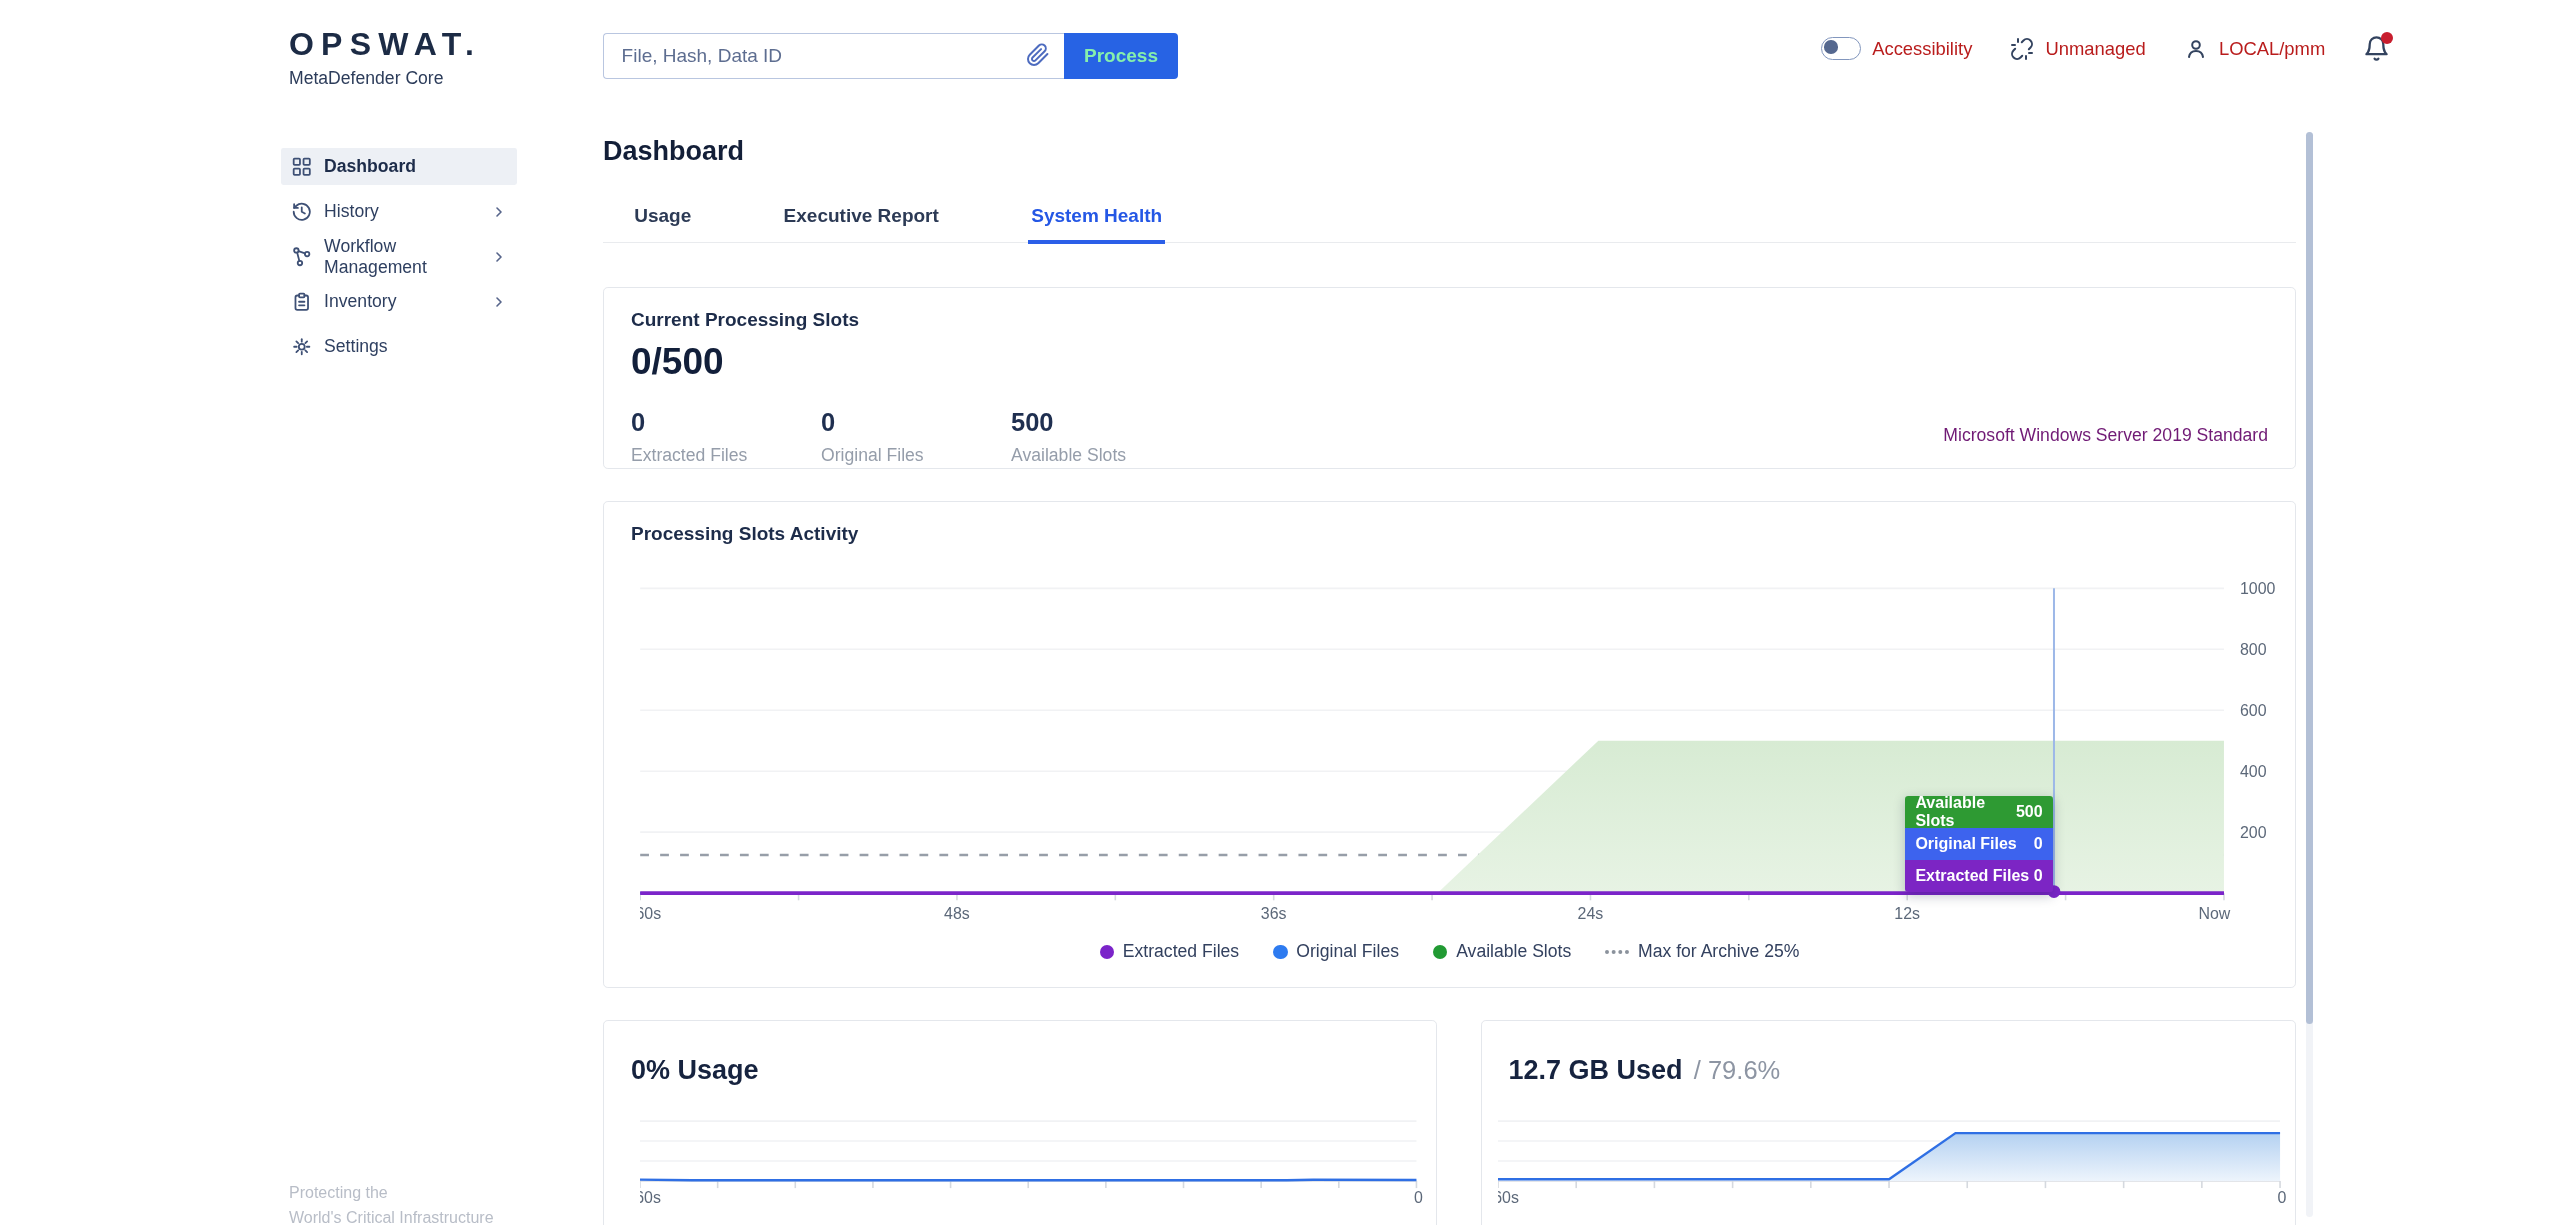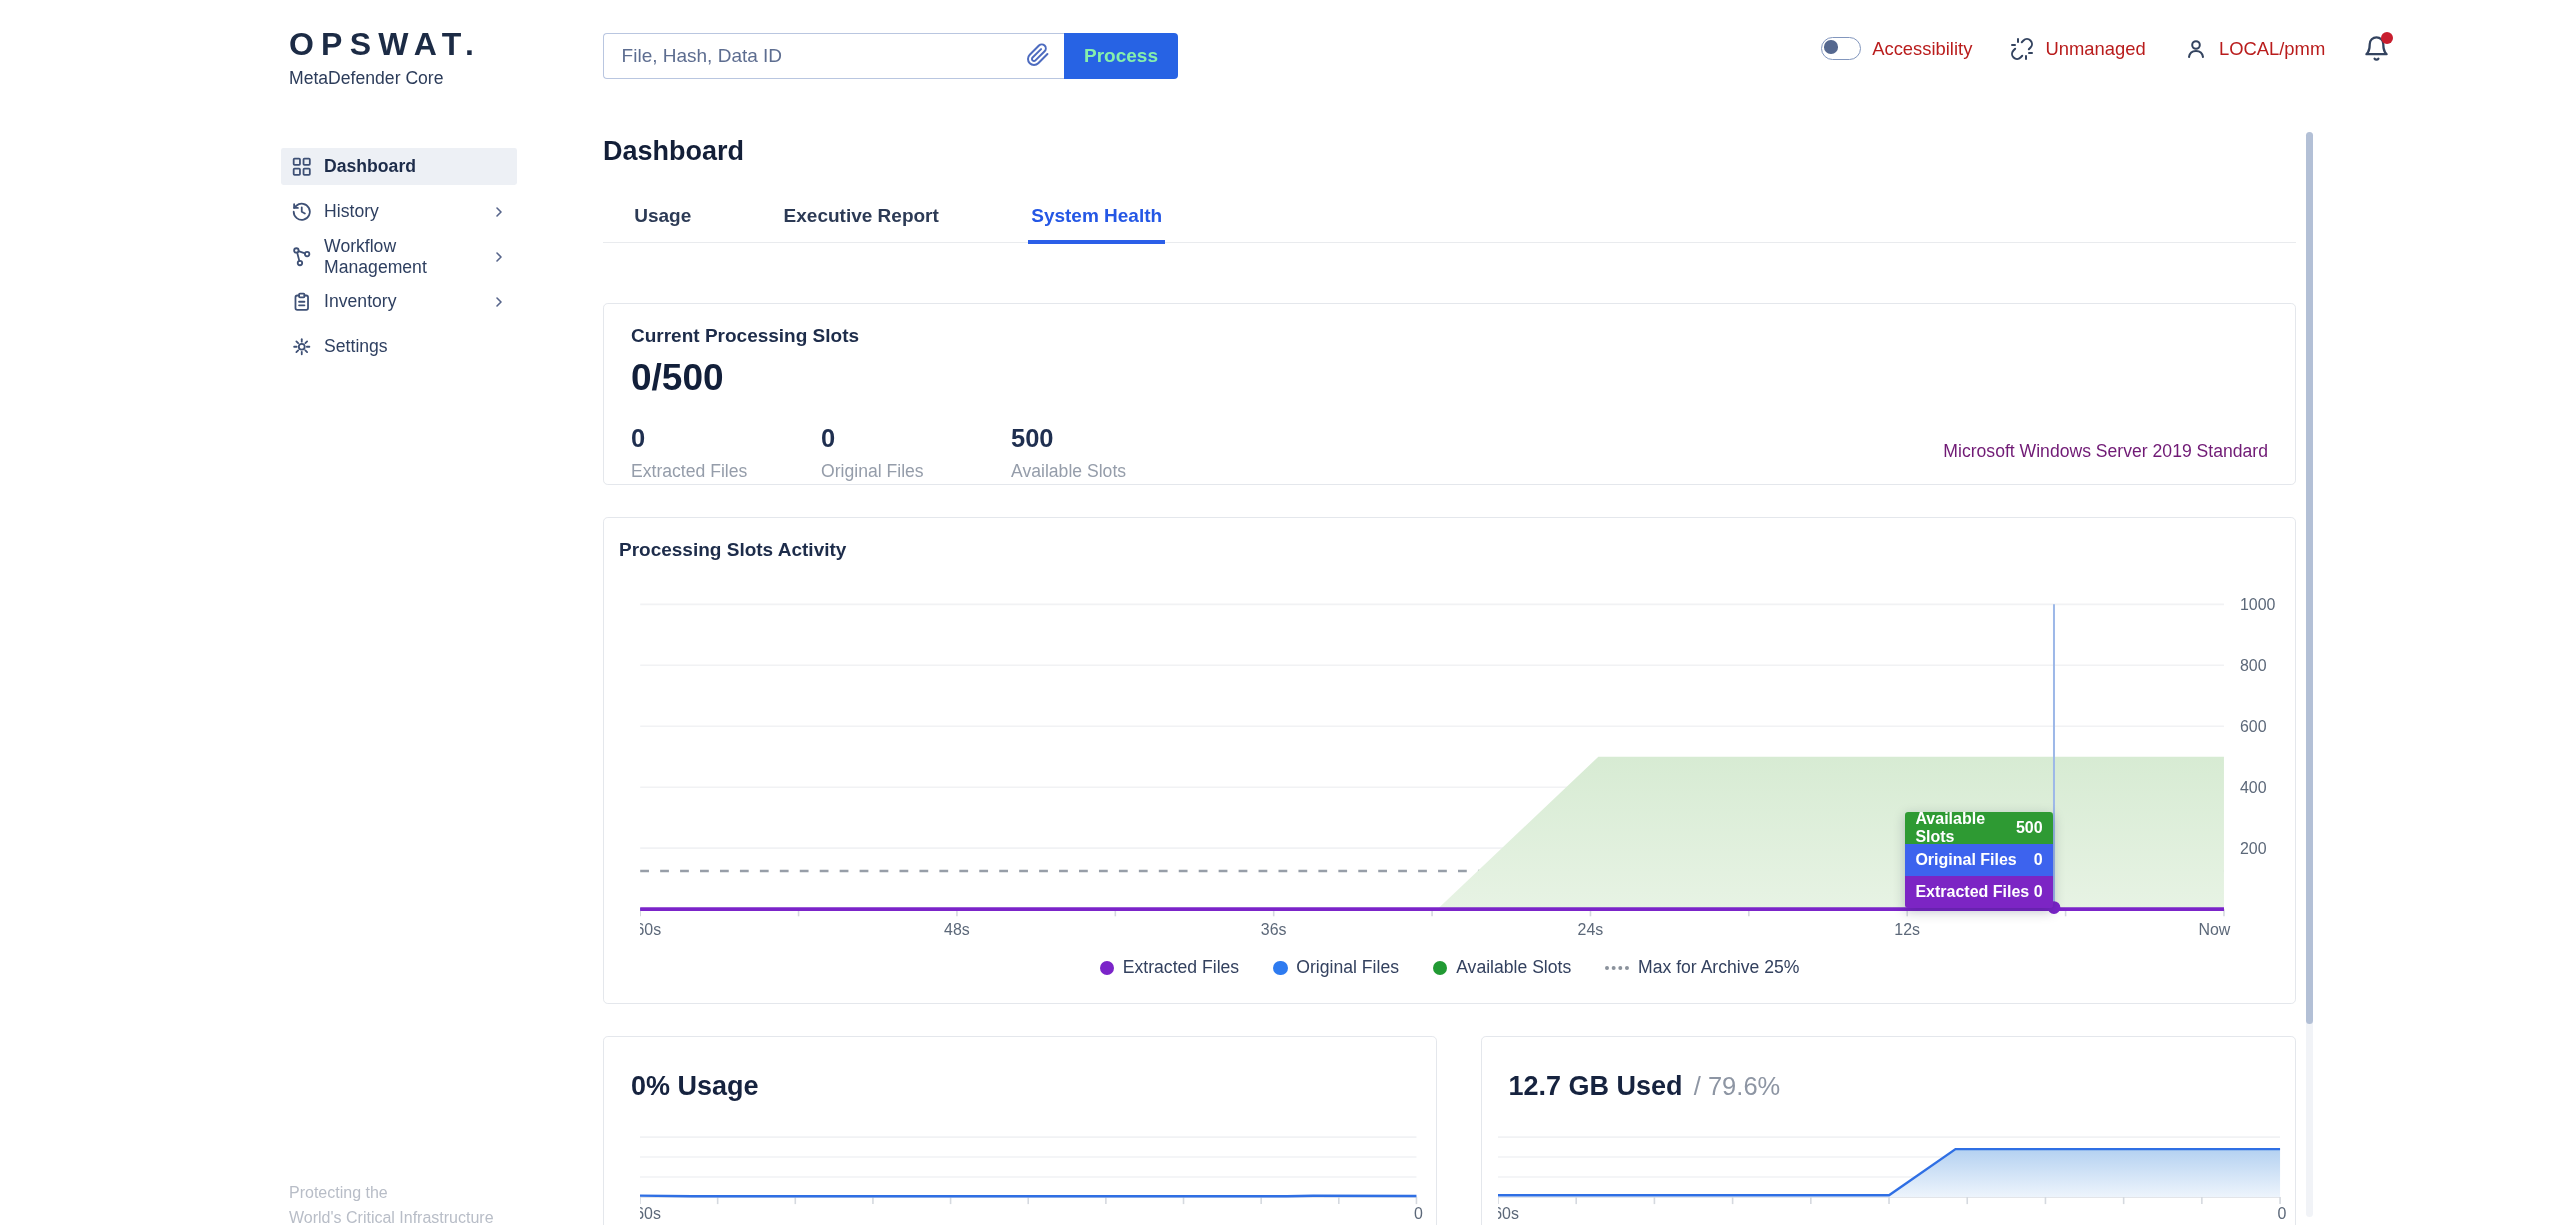--- a/index.html
+++ b/index.html
@@ -43,29 +43,29 @@
   .main{position:absolute;left:603px;top:134px;width:1693px;}
   .page-title{font-size:27px;font-weight:700;color:#131f38;margin:0;line-height:34px;}
   .tabs{margin-top:37px;border-bottom:1.6px solid #e9ebee;display:flex;padding-left:28px;}
   .tab{font-size:19px;font-weight:600;color:#2c3a55;padding:0 3.2px 12.8px 3.2px;margin-right:86px;cursor:pointer;
      border-bottom:4px solid transparent;margin-bottom:-1.6px;}
   .tab.active{color:#2457e5;border-bottom-color:#2b5fe8;}
 
   .card{border:1.6px solid #e4e7ec;border-radius:4.8px;background:#fff;box-sizing:border-box;position:relative;}
   .card-title{font-size:19px;font-weight:600;color:#1d2c4a;}
 
-  .slots-card{margin-top:60px;width:100%;height:182px;padding:21px 27px;}
+  .slots-card{margin-top:44px;width:100%;height:182px;padding:21px 27px;}
   .headline{font-size:37px;font-weight:800;color:#121f3a;margin-top:9.6px;}
   .stats{display:flex;margin-top:25.5px;}
   .stat{width:190px;}
   .stat-value{font-size:25.5px;font-weight:600;color:#1f2f50;}
   .stat-label{font-size:17.6px;color:#959daa;margin-top:8px;}
   .os-label{position:absolute;right:27px;bottom:22.3px;font-size:17.6px;color:#701a75;}
 
-  .activity-card{margin-top:32px;width:100%;height:487px;padding:21px 15px;}
+  .activity-card{margin-top:32px;width:100%;height:487px;padding:21px 27px;}
   .activity-svg{position:absolute;left:36px;top:64px;}
   .chart-tooltip{position:absolute;left:1301px;top:294px;width:148px;border-radius:3.2px;overflow:hidden;
      box-shadow:0 3.2px 11.2px rgba(20,30,60,.25);}
   .tt-row{height:32px;display:flex;align-items:center;justify-content:space-between;padding:0 10.4px;
      color:#fff;font-size:16px;font-weight:600;}
   .legend{position:absolute;left:0;top:439px;width:100%;display:flex;justify-content:center;align-items:center;gap:34px;}
   .legend-item{display:flex;align-items:center;gap:8.8px;font-size:17.6px;color:#33415f;}
   .legend-dot{width:14.4px;height:14.4px;border-radius:50%;}
   .legend-dash{width:24px;border-top:4px dotted #8b929c;}
 

